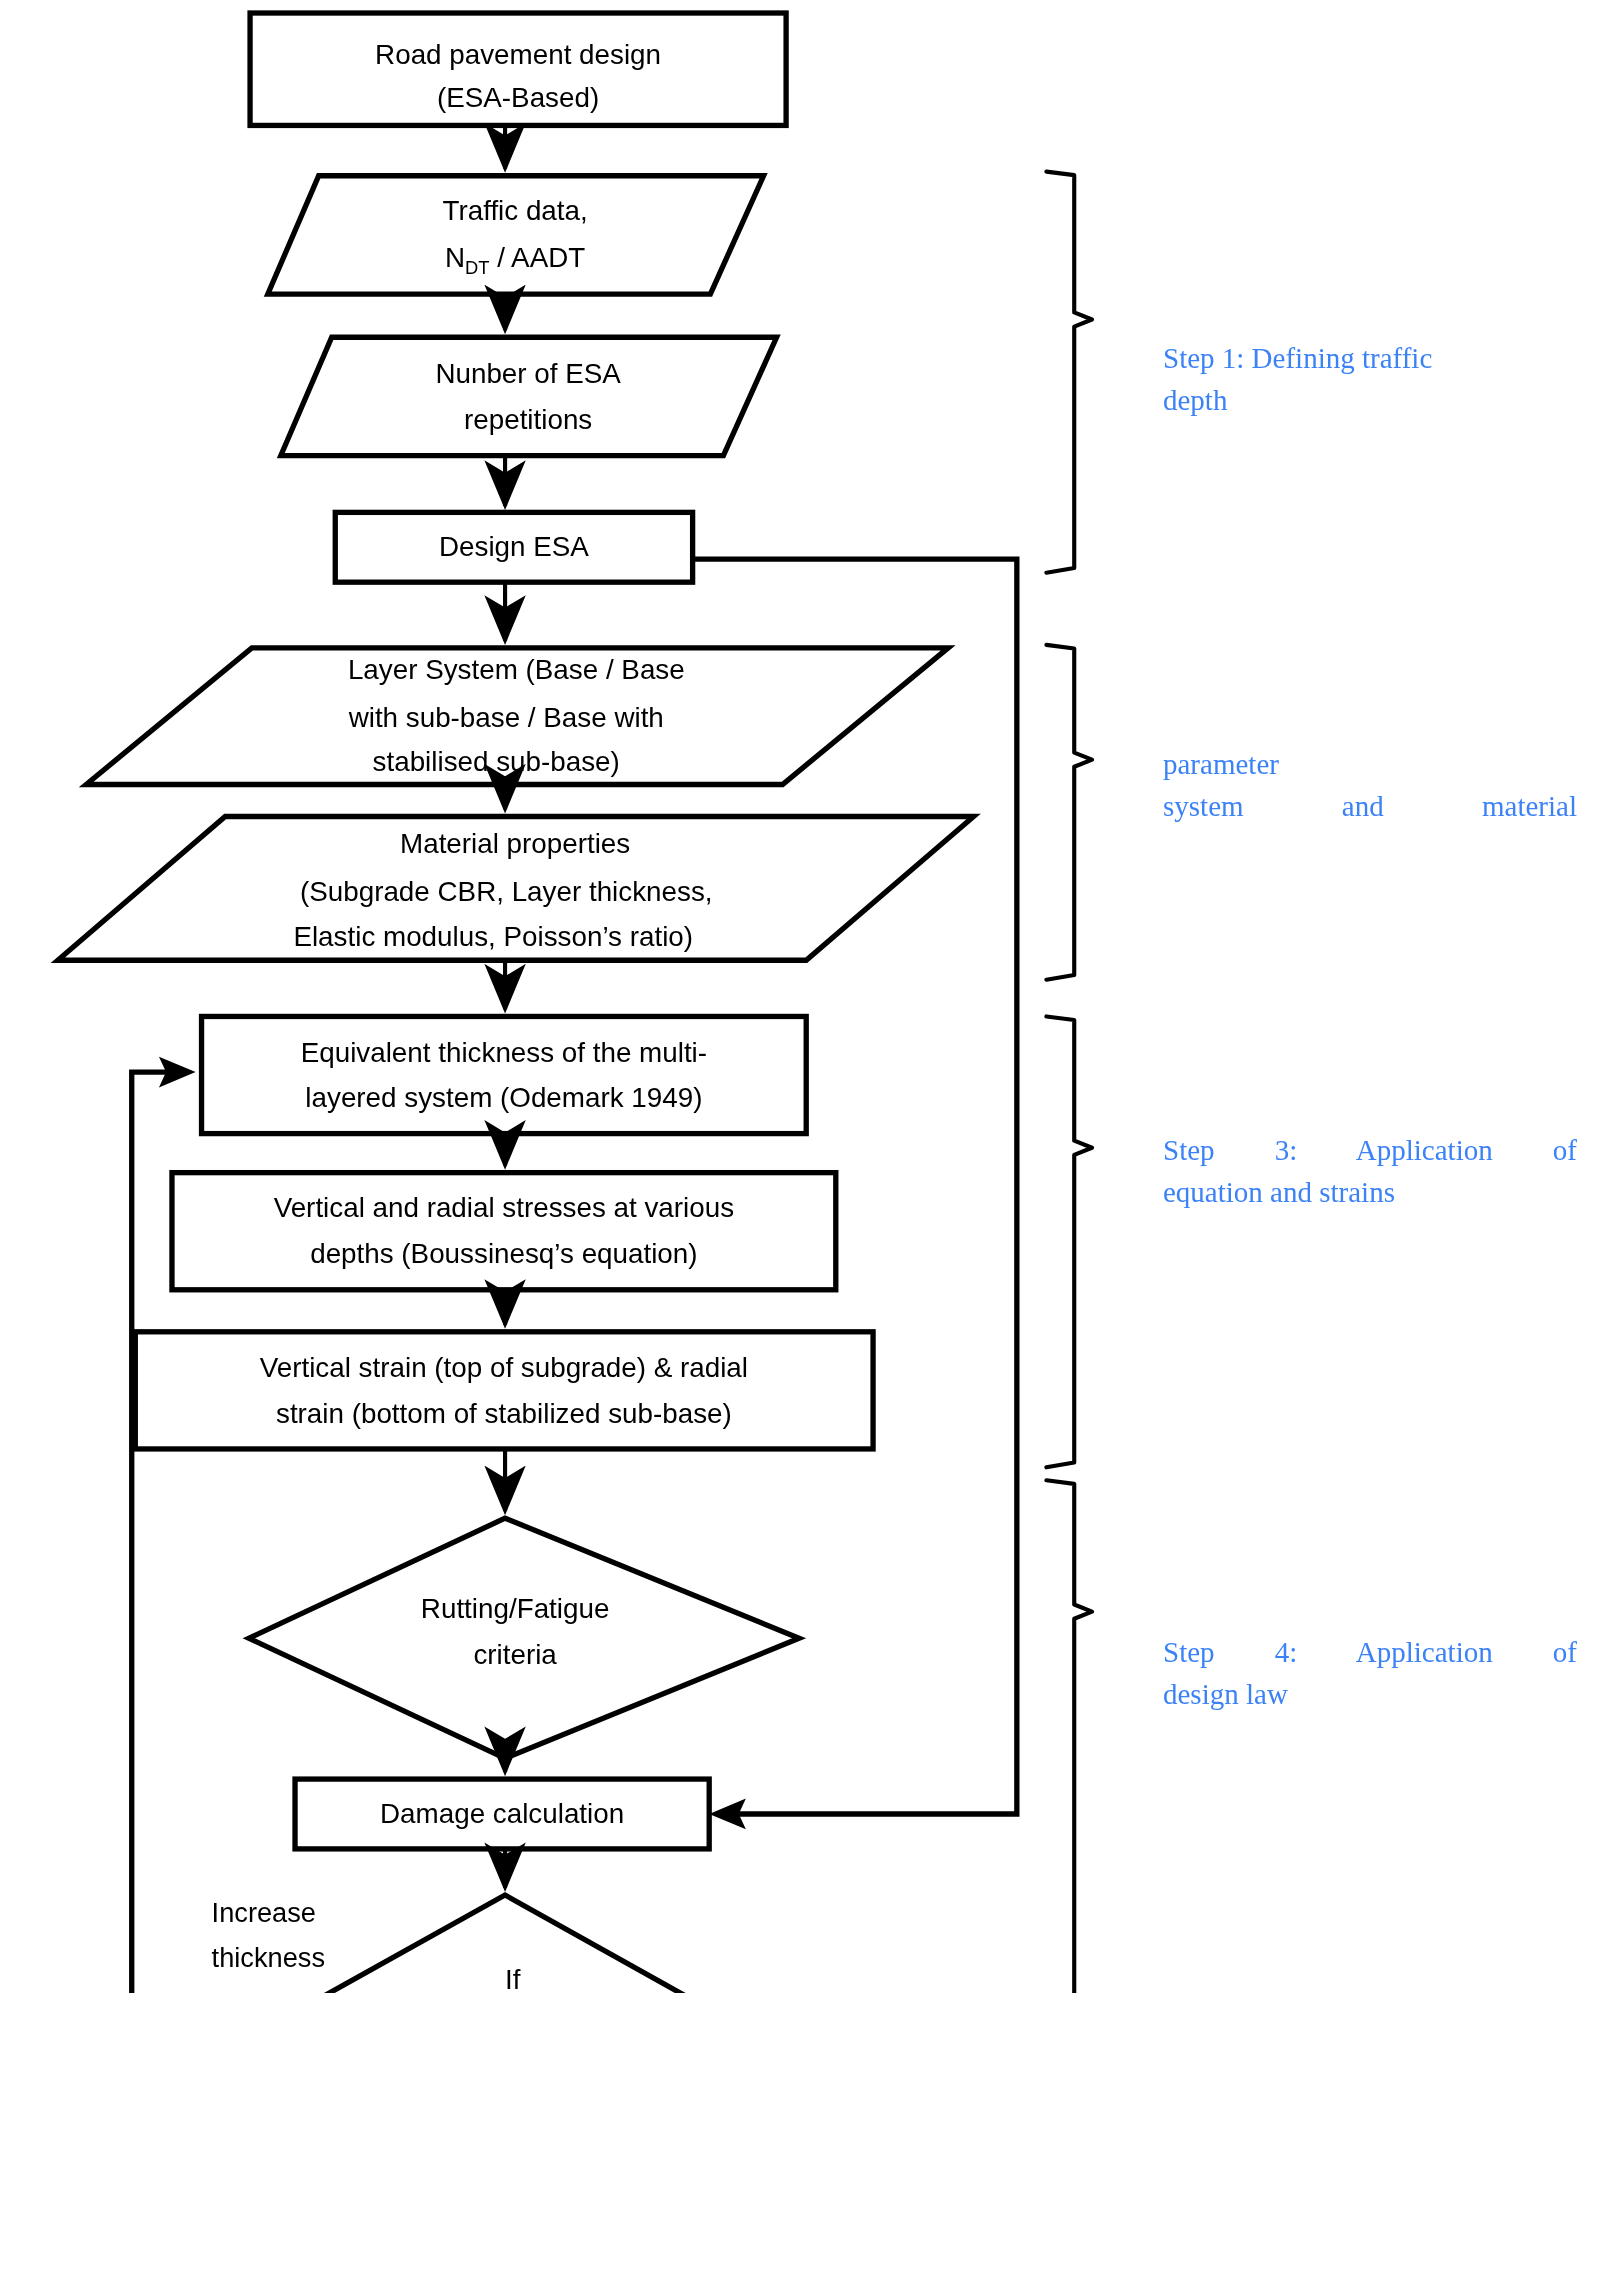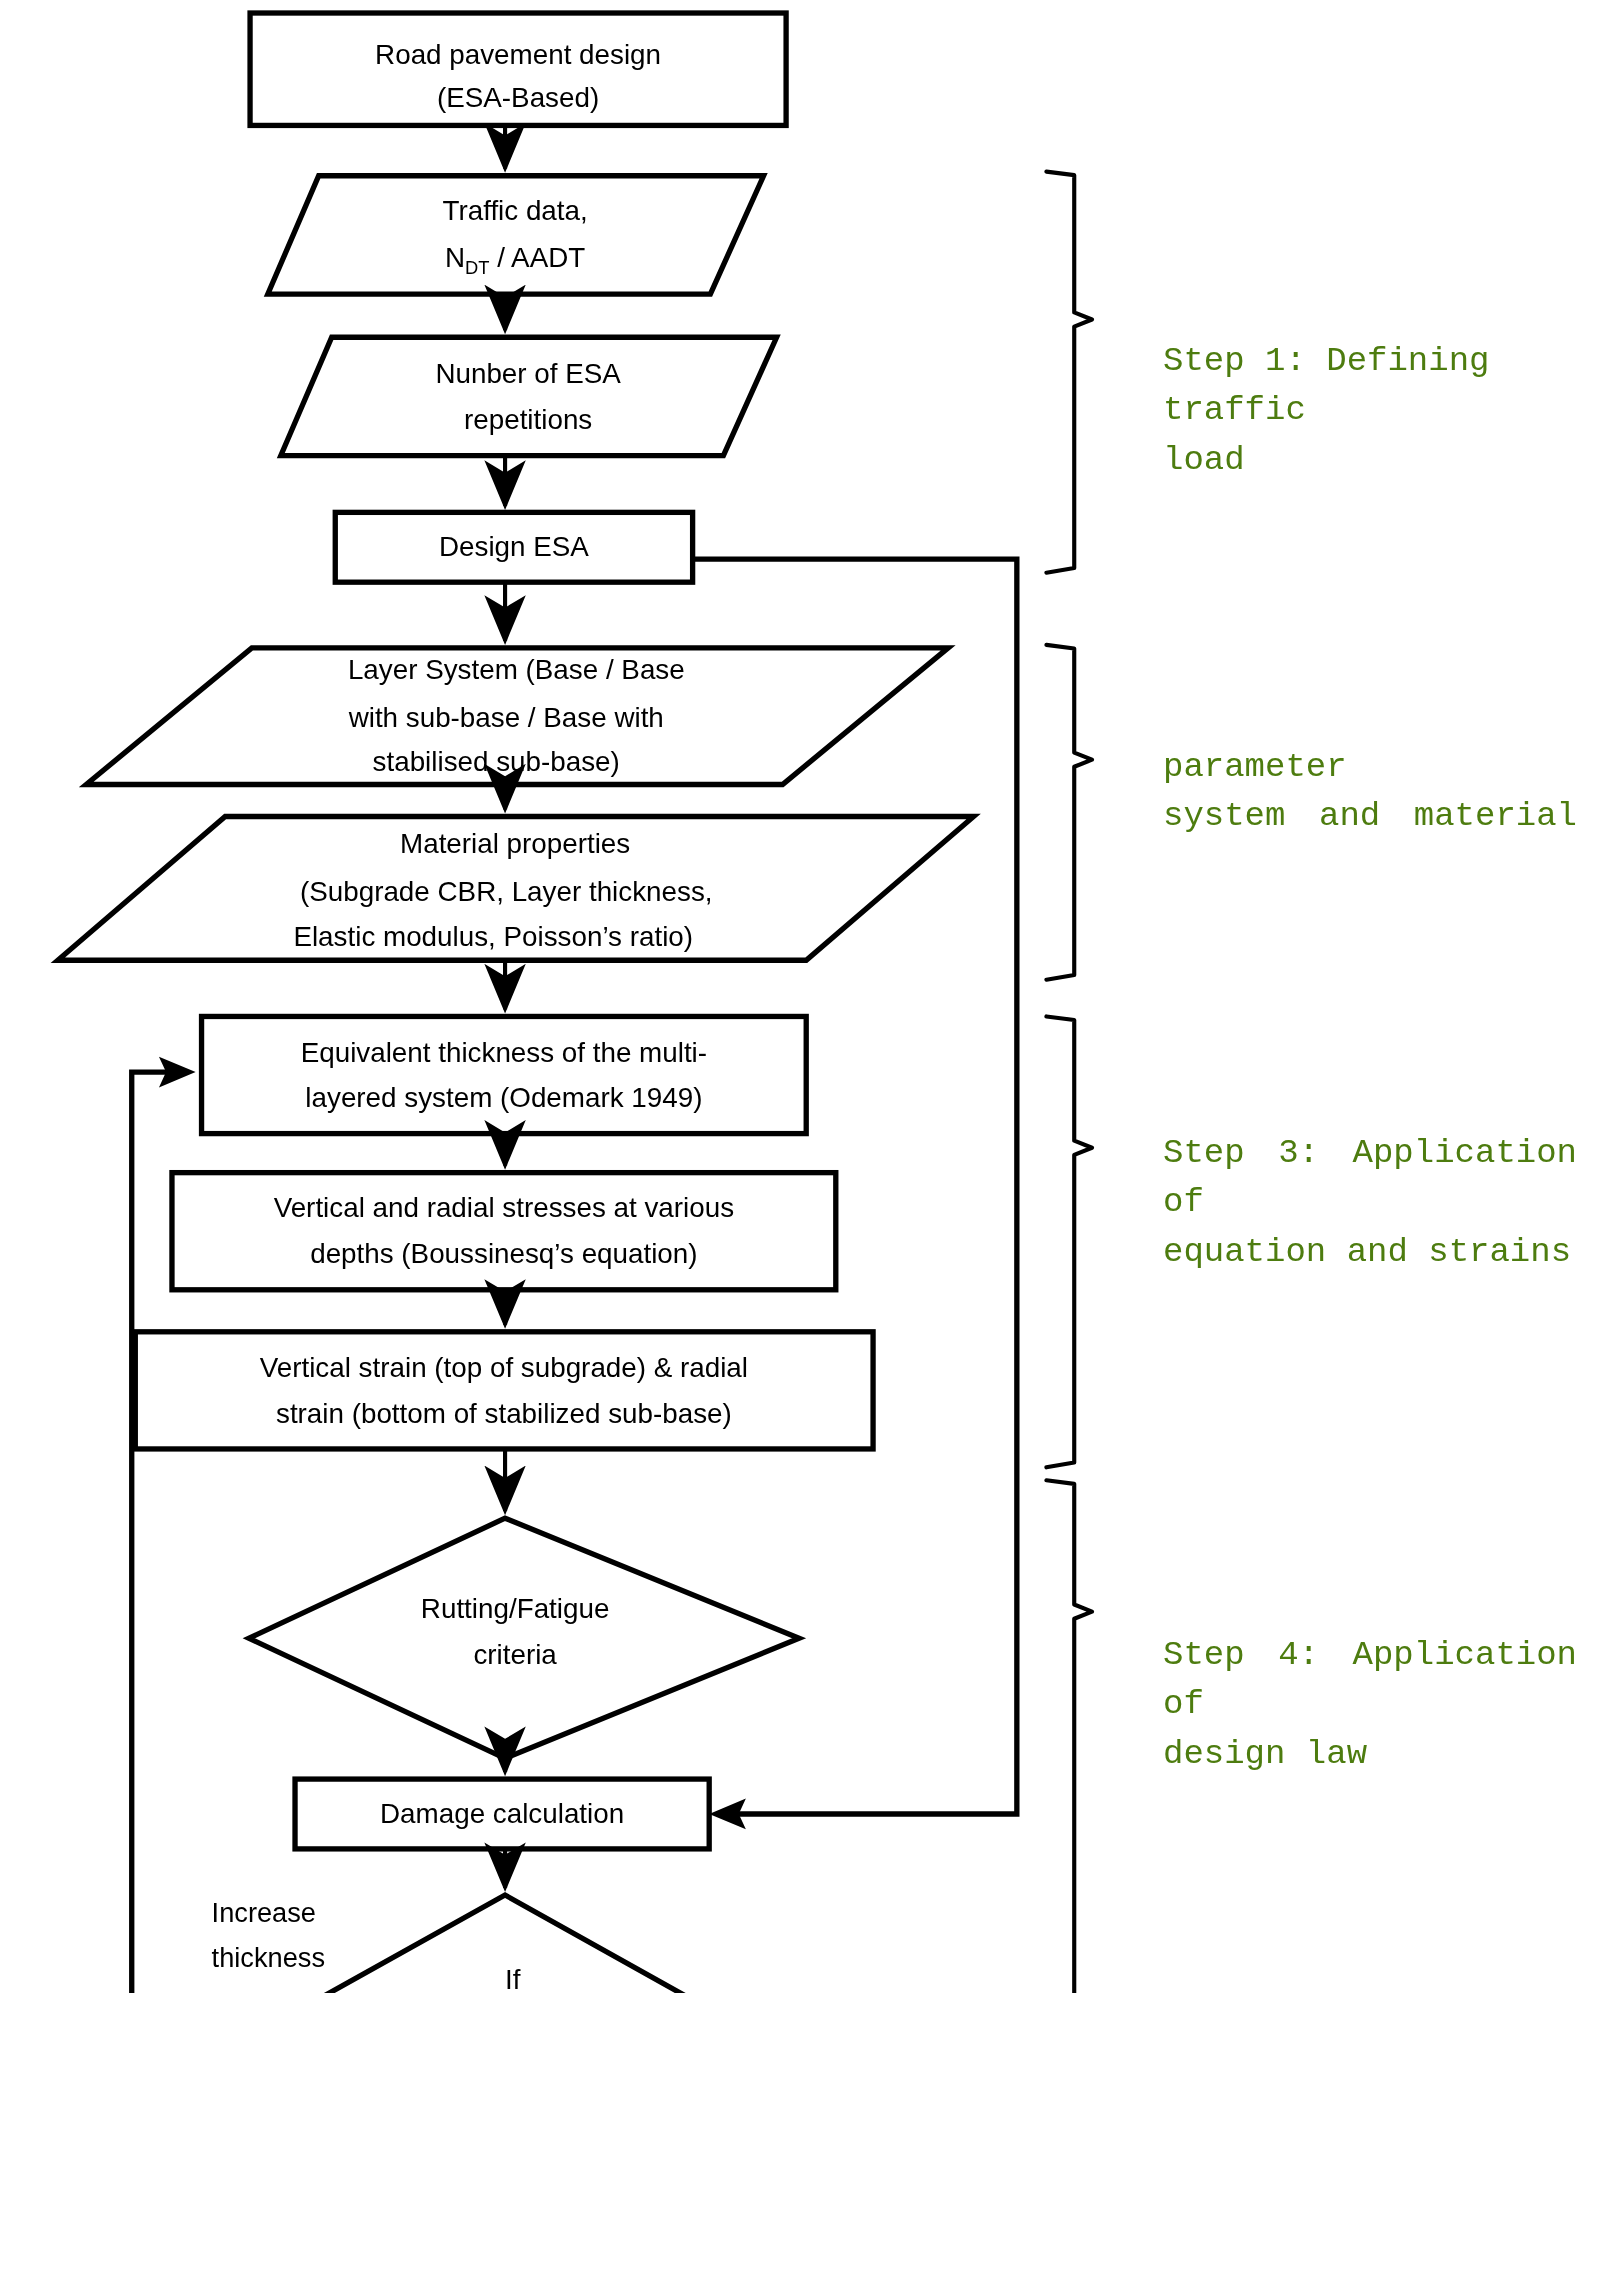--- a/index.html
+++ b/index.html
@@ -7,21 +7,21 @@
   #root{position:relative;width:1600px;height:1993px;background:#fff;overflow:hidden;}
   svg{display:block;}
   .shape{fill:#ffffff;stroke:#000000;stroke-width:9;}
   .conn{stroke:#000000;stroke-width:7;fill:none;}
   .conn-thick{stroke:#000000;stroke-width:9;fill:none;}
   .arrowhead{fill:#000000;}
   .brace{stroke:#000000;stroke-width:7;fill:none;stroke-linecap:round;stroke-linejoin:round;}
   .nodetext{font-family:"Liberation Sans", sans-serif;font-size:47px;fill:#000;text-anchor:middle;dominant-baseline:middle;}
   .edgelabel{font-family:"Liberation Sans", sans-serif;font-size:46px;fill:#000;text-anchor:middle;}
   .sub{font-size:31px;}
-  .steplabel{position:absolute;font-family:Liberation Mono, monospace;font-size:34px;color:#4d7c0f;line-height:1.45;}
+  .steplabel{position:absolute;font-family:Liberation Serif, serif;font-size:29px;color:#3b82f6;line-height:1.45;}
   .steplabel.justify{text-align:justify;}
 </style>
 </head>
 <body>
 
 <div id="root">
 
   <svg width="1600" height="2295" viewBox="0 0 2703 3879">
     <defs>
       <marker id="ah" markerWidth="14" markerHeight="14" refX="11" refY="5" orient="auto" markerUnits="strokeWidth">
@@ -135,21 +135,21 @@
     <g>
       <path class="brace" d="M1768,290 L1815,296 L1815,528 L1845,540 L1815,552 L1815,960 L1768,968"></path>
       <path class="brace" d="M1768,1090 L1815,1096 L1815,1272 L1845,1284 L1815,1296 L1815,1648 L1768,1656"></path>
       <path class="brace" d="M1768,1718 L1815,1724 L1815,1928 L1845,1940 L1815,1952 L1815,2472 L1768,2480"></path>
       <path class="brace" d="M1768,2502 L1815,2508 L1815,2712 L1845,2724 L1815,2736 L1815,3528 L1768,3536"></path>
     </g>
   </svg>
 
   <div class="steplabel" style="left:1163px; top:337px; width:414px;">
     <div>Step 1: Defining traffic</div>
-    <div>load</div>
+    <div>depth</div>
   </div>
 
   <div class="steplabel justify" style="left:1163px; top:743px; width:414px;">
     <div>parameter</div>
     <div style="text-align:justify;text-align-last:justify;">system and material</div>
   </div>
 
   <div class="steplabel justify" style="left:1163px; top:1129px; width:414px;">
     <div style="text-align:justify;text-align-last:justify;">Step 3: Application of</div>
     <div>equation and strains</div>

